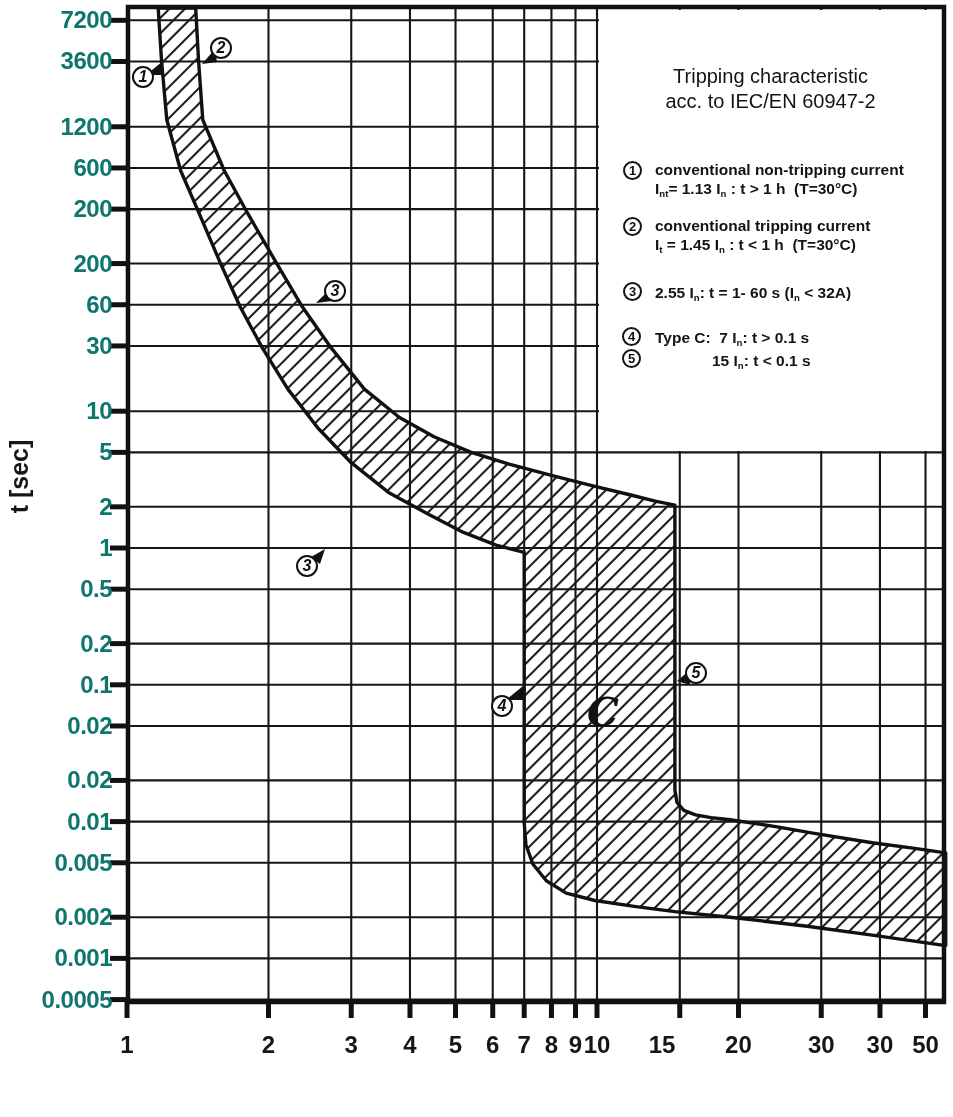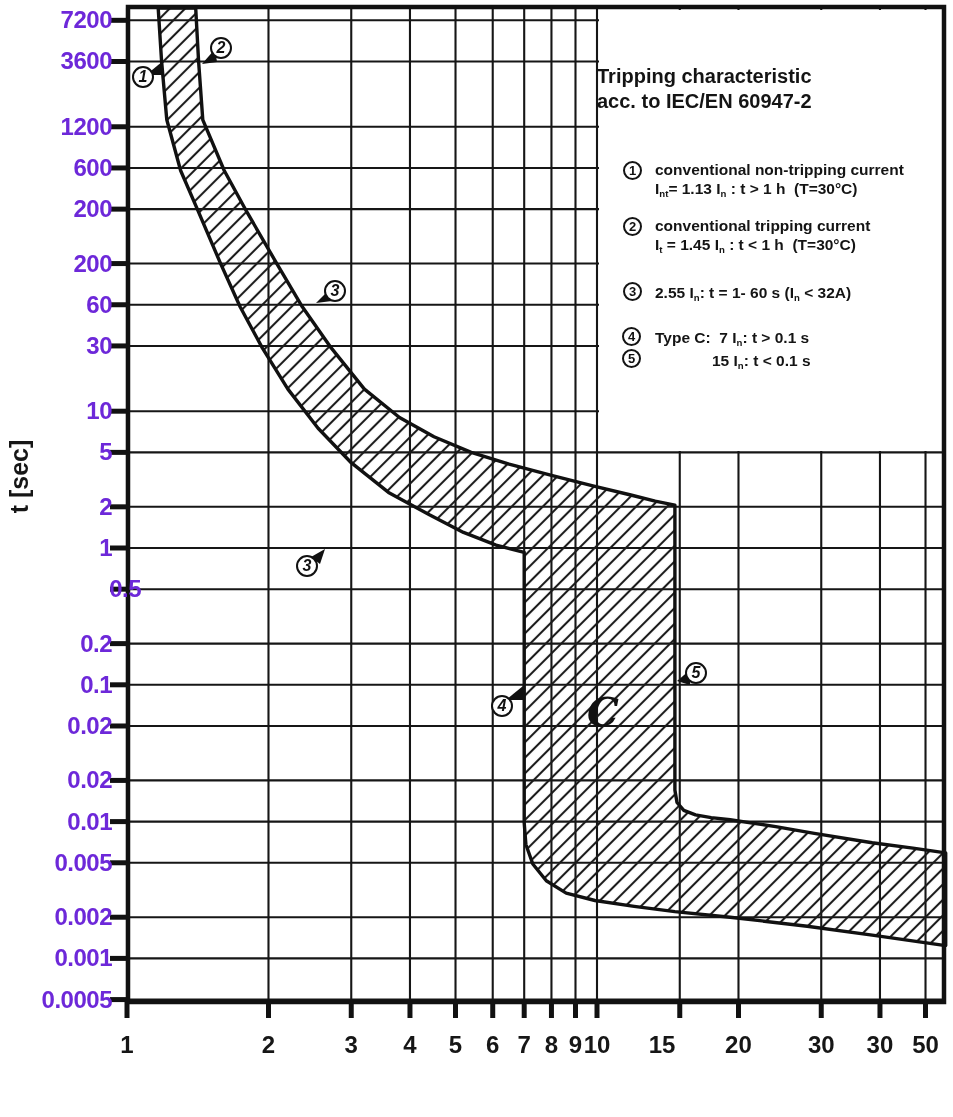--- a/index.html
+++ b/index.html
@@ -3,39 +3,39 @@
 <meta charset="utf-8">
 <style>
   html,body { margin:0; padding:0; background:#fff; }
   #figure {
     position:relative; width:953px; height:1117px; background:#fff;
     font-family:"Liberation Sans", sans-serif; color:#111; overflow:hidden;
   }
   #chart-svg { position:absolute; left:0; top:0; width:953px; height:1117px; }
   .tick-label-y {
     position:absolute; left:0; width:112px; text-align:right;
-    font-size:24px; font-weight:600; letter-spacing:-0.5px; color:#6d28d9;
+    font-size:24px; font-weight:600; letter-spacing:-0.5px; color:#0f766e;
   }
   .tick-label-x {
     position:absolute; width:70px; text-align:center;
     font-size:24px; font-weight:600; color:#161616;
   }
   .axis-label-y {
     position:absolute; left:-39px; top:462px; width:116px; text-align:center;
     font-size:25px; font-weight:600; transform:rotate(-90deg); color:#161616;
   }
   .axis-label-x {
     position:absolute; left:469px; top:1078px; width:170px; text-align:center;
     font-size:27px; font-weight:600; color:#161616;
   }
   sub { font-size:0.62em; vertical-align:-0.28em; letter-spacing:0; }
   .legend { position:absolute; left:597px; top:8px; width:347px; height:443px; }
   .legend-title {
-    position:absolute; left:0; top:56px; width:100%; 
-    font-size:20px; font-weight:700; line-height:25px; color:#141414;
+    position:absolute; left:0; top:56px; width:100%; text-align:center;
+    font-size:20px; font-weight:400; line-height:25px; color:#141414;
   }
   .legend-item-text {
     position:absolute; font-size:15.5px; font-weight:600; line-height:19px; color:#141414;
   }
   .legend-circle {
     position:absolute; width:19px; height:19px; border:2px solid #141414; border-radius:50%;
     font-size:13px; font-weight:600; display:flex; align-items:center; justify-content:center;
     box-sizing:border-box; background:#fff;
   }
   .marker-circle {
@@ -194,21 +194,21 @@
     <div class="tick-label-y" style="top: 112.768px;">1200</div>
     <div class="tick-label-y" style="top: 153.949px;">600</div>
     <div class="tick-label-y" style="top: 195.13px;">200</div>
     <div class="tick-label-y" style="top: 249.568px;">200</div>
     <div class="tick-label-y" style="top: 290.749px;">60</div>
     <div class="tick-label-y" style="top: 331.93px;">30</div>
     <div class="tick-label-y" style="top: 397.2px;">10</div>
     <div class="tick-label-y" style="top: 438.381px;">5</div>
     <div class="tick-label-y" style="top: 492.819px;">2</div>
     <div class="tick-label-y" style="top: 534px;">1</div>
-    <div class="tick-label-y" style="top: 575.181px; padding-left: 29px;">0.5</div>
+    <div class="tick-label-y" style="top: 575.181px;">0.5</div>
     <div class="tick-label-y" style="top: 629.619px;">0.2</div>
     <div class="tick-label-y" style="top: 670.8px;">0.1</div>
     <div class="tick-label-y" style="top: 711.981px;">0.02</div>
     <div class="tick-label-y" style="top: 766.419px;">0.02</div>
     <div class="tick-label-y" style="top: 807.6px;">0.01</div>
     <div class="tick-label-y" style="top: 848.781px;">0.005</div>
     <div class="tick-label-y" style="top: 903.219px;">0.002</div>
     <div class="tick-label-y" style="top: 944.4px;">0.001</div>
     <div class="tick-label-y" style="top: 985.581px;">0.0005</div>
     <div class="tick-label-x" style="left: 92px; top: 1031px;">1</div>

